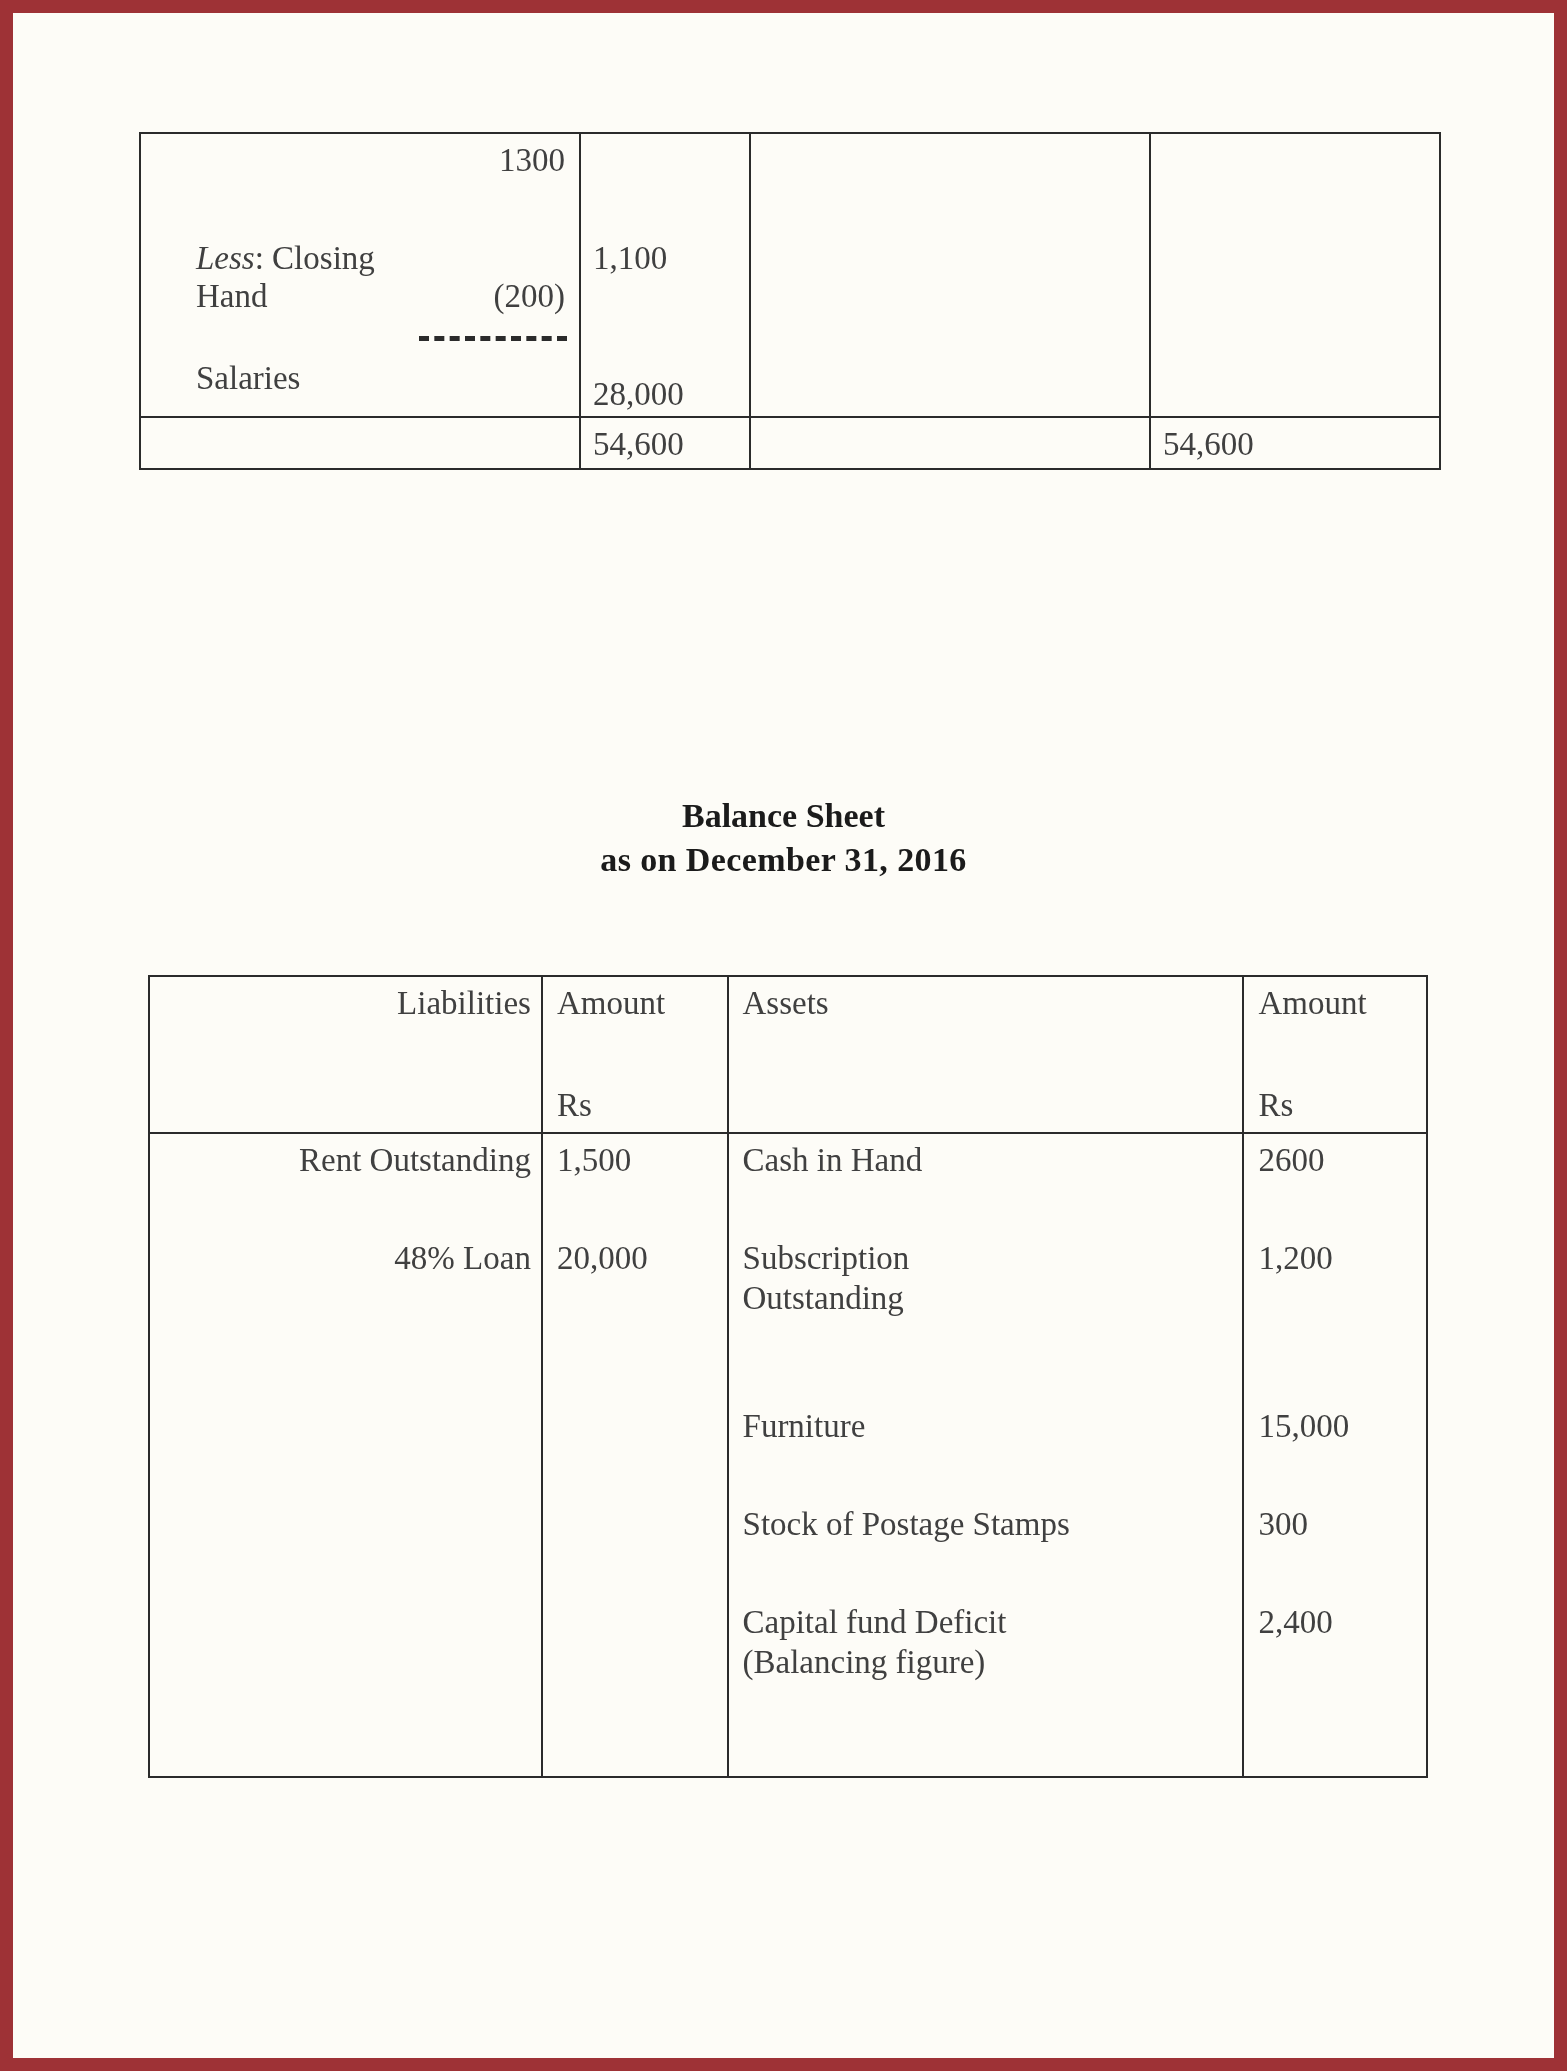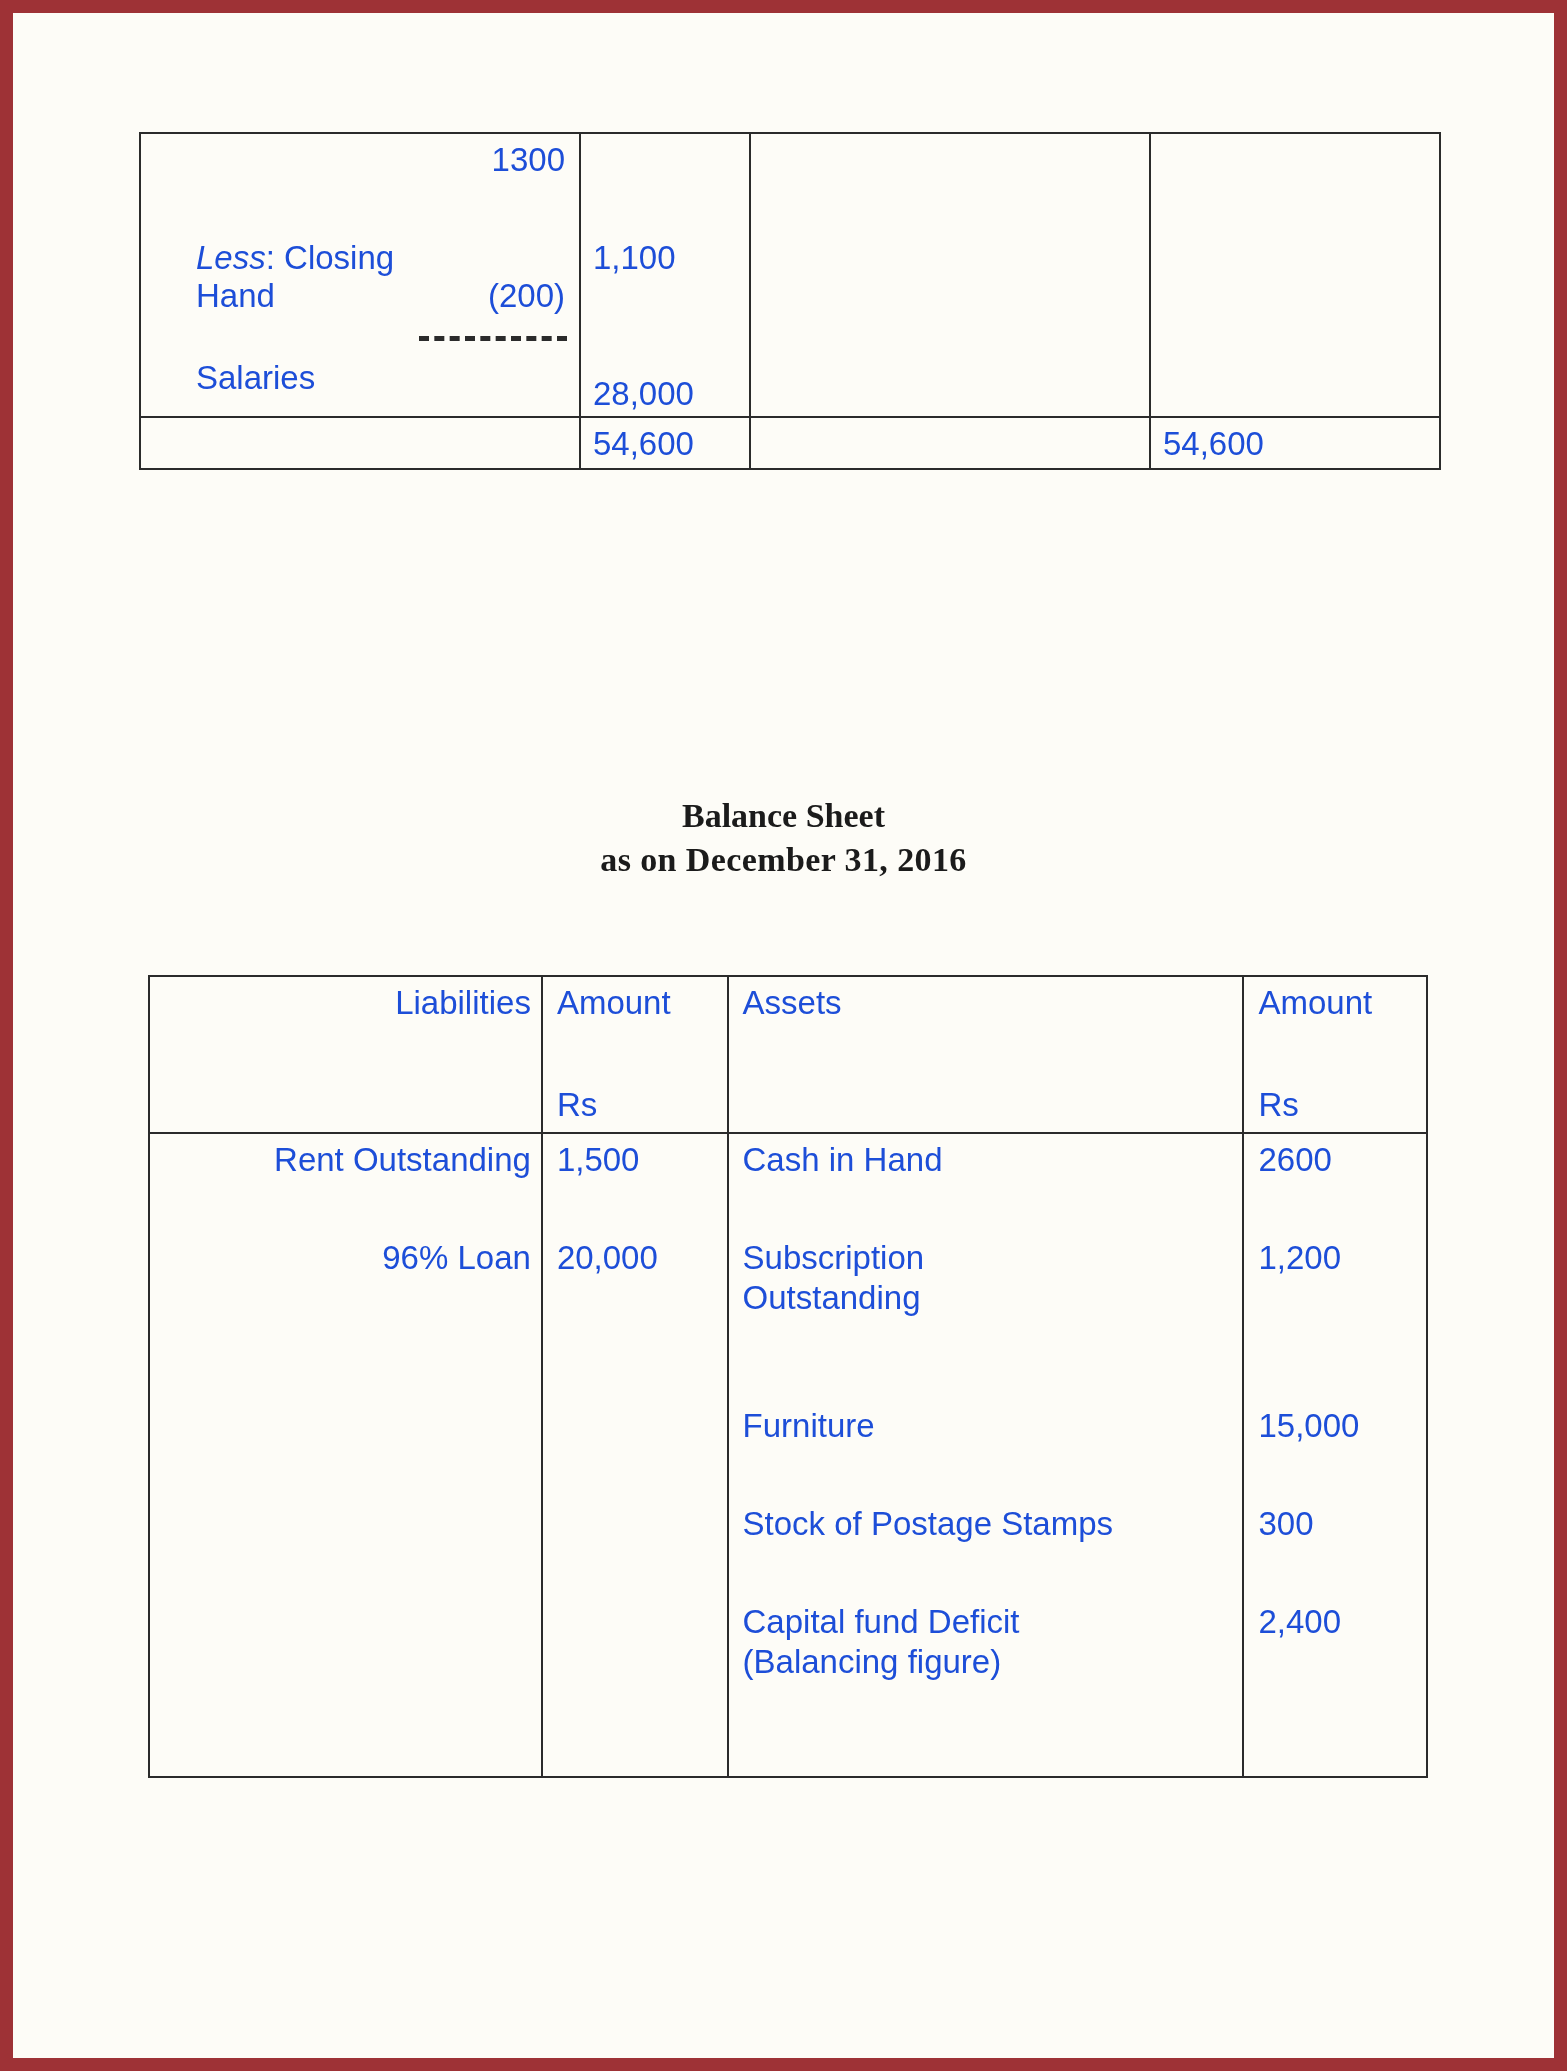--- a/index.html
+++ b/index.html
@@ -39,22 +39,22 @@
     border-collapse: collapse;
     table-layout: fixed;
     background: transparent;
   }
   .ledger td {
     border: 2px solid #2b2b2b;
     vertical-align: top;
     padding: 4px 10px 4px 12px;
     font-size: 33px;
     line-height: 1.22;
-    font-family: Liberation Sans, sans-serif;
-    color: #1d4ed8;
+    font-family: Liberation Serif, serif;
+    color: #404040;
   }
   .num { white-space: nowrap; }
 
   
   #top-table {
     left: 122px;
     top: 115px;
     width: 1300px;
   }
   #top-table td { padding-top: 6px; }
@@ -213,21 +213,21 @@
         </td>
       </tr>
 
       <tr>
 
         <td class="bs-c1 body-cell">
           <div class="entry">
             <span>Rent Outstanding</span>
           </div>
           <div class="entry">
-            <span>96%  Loan</span>
+            <span>48%  Loan</span>
           </div>
         </td>
 
         <td class="bs-c2 body-cell">
           <div class="entry">
             <span class="num">1,500</span>
           </div>
           <div class="entry">
             <span class="num">20,000</span>
           </div>

